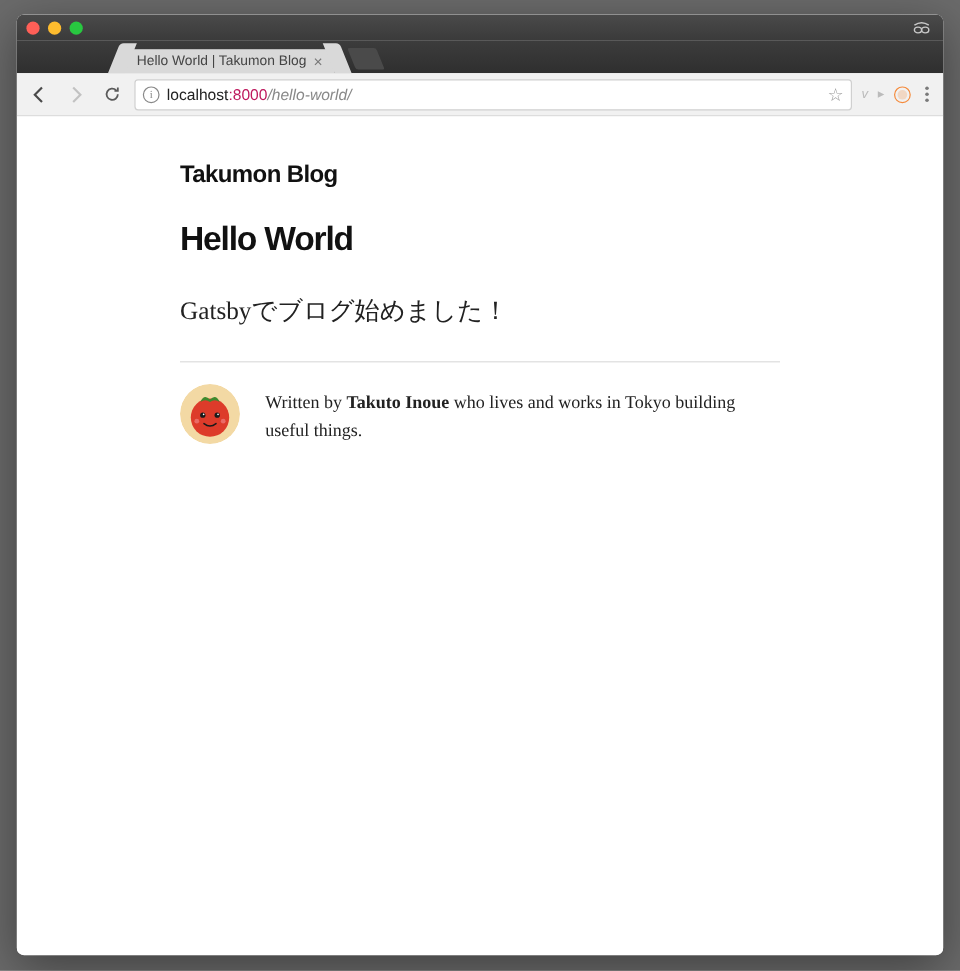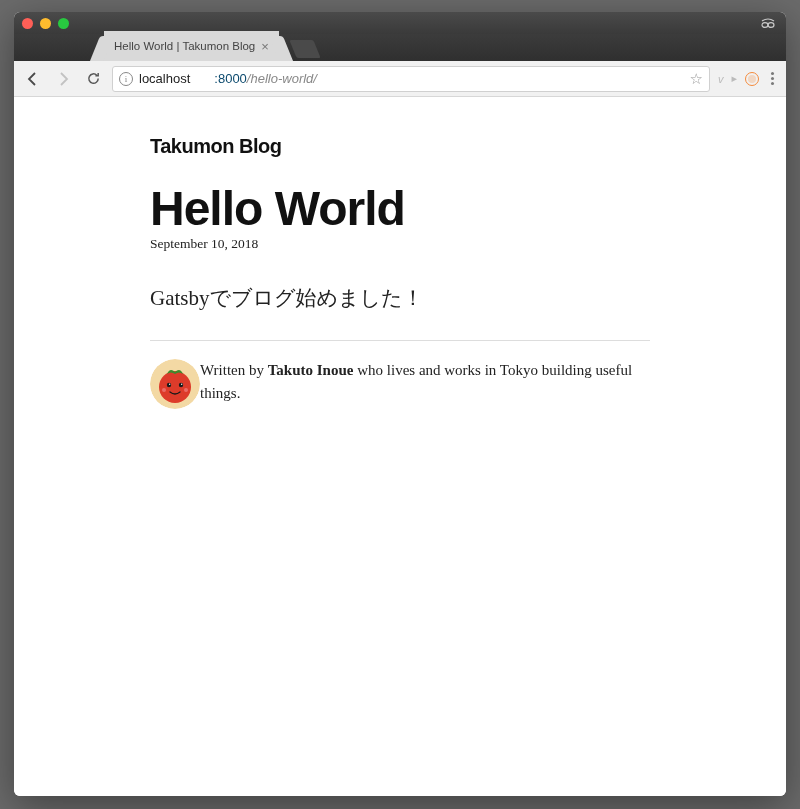--- a/index.html
+++ b/index.html
@@ -48,21 +48,21 @@
     }
     
     .tabstrip {
       height: 27px;
       background: linear-gradient(#3c3c3c, #2f2f2f);
       display: flex;
       align-items: flex-end;
       padding-left: 90px;
     }
     .tab {
-      height: 30px;
+      height: 20px;
       background: #d9d9d9;
       display: flex;
       align-items: center;
       padding: 0 10px;
       font-size: 11.5px;
       color: #444;
       position: relative;
       min-width: 155px;
     }
     .tab::before, .tab::after {
@@ -115,21 +115,21 @@
     }
     .urlbar .info {
       width: 14px; height: 14px;
       border: 1px solid #888;
       border-radius: 50%;
       display: flex; align-items: center; justify-content: center;
       font-size: 9px; color: #888; margin-right: 6px;
       font-family: Georgia, serif;
     }
     .urlbar .host { color: #222; text-align: center; }
-    .urlbar .port { color: #0c4a6e; padding-left: 24px; }
+    .urlbar .port { color: #be185d; }
     .urlbar .path { color: #888; font-style: italic; }
     .urlbar .star { color: #9a9a9a; font-size: 15px; margin-left: 4px; }
     .ext-icons { display: flex; gap: 8px; align-items: center; }
     .ext-v { color: #bbb; font-size: 11px; font-style: italic; }
     .ext-arrow { color: #bbb; font-size: 11px; }
     .ext-circ {
       width: 14px; height: 14px; border-radius: 50%;
       border: 1.5px solid #f58b3c;
       position: relative;
     }
@@ -156,43 +156,43 @@
       font-family: "Arial Black", "Helvetica Neue", Arial, sans-serif;
       font-weight: 900;
       font-size: 20px;
       letter-spacing: -0.5px;
       margin-bottom: 26px;
       color: #111;
     }
     .post-title {
       font-family: "Arial Black", "Helvetica Neue", Arial, sans-serif;
       font-weight: 900;
-      font-size: 48px;
+      font-size: 28px;
       letter-spacing: -1px;
       color: #111;
       line-height: 1.05;
     }
     .post-date {
       font-size: 13.5px;
       margin-top: 2px;
     }
     .post-body {
       font-size: 21px;
       margin-top: 32px;
       margin-bottom: 28px;
     }
     .divider {
       border: none;
       border-top: 1px solid #ddd;
       margin: 0 0 18px 0;
     }
     .bio {
       display: flex;
-      gap: 0;
-      align-items: flex-start;
+      gap: 21px;
+      align-items: flex-end;
       font-size: 15px;
       line-height: 1.5;
     }
     .avatar {
       width: 50px; height: 50px; border-radius: 50%;
       flex-shrink: 0;
       overflow: hidden;
     }
     .bio-text strong { font-weight: 700; }
     .avatar svg { width: 100%; height: 100%; display: block; }
@@ -259,21 +259,20 @@
       <span></span>
         <span></span>
         <span></span>
     </div>
   </div>
 
   <div class="viewport">
     <article class="page">
       <h3 class="site-title">Takumon Blog</h3>
       <h1 class="post-title">Hello World</h1>
-      <div class="post-date">September 10, 2018</div>
       <p class="post-body">Gatsbyでブログ始めました！</p>
       <hr class="divider">
       <div class="bio">
         <div class="avatar">
           <svg viewBox="0 0 50 50">
             <circle cx="25" cy="25" r="25" fill="#f3d9a4"></circle>
             <circle cx="25" cy="28" r="16" fill="#dd3b2a"></circle>
             <path d="M17 15 Q20 8 25 13 Q30 8 33 15 Q29 12 25 15 Q21 12 17 15" fill="#3e8a2e"></path>
             <circle cx="19" cy="26" r="2.2" fill="#1a1a1a"></circle>
             <circle cx="31" cy="26" r="2.2" fill="#1a1a1a"></circle>

